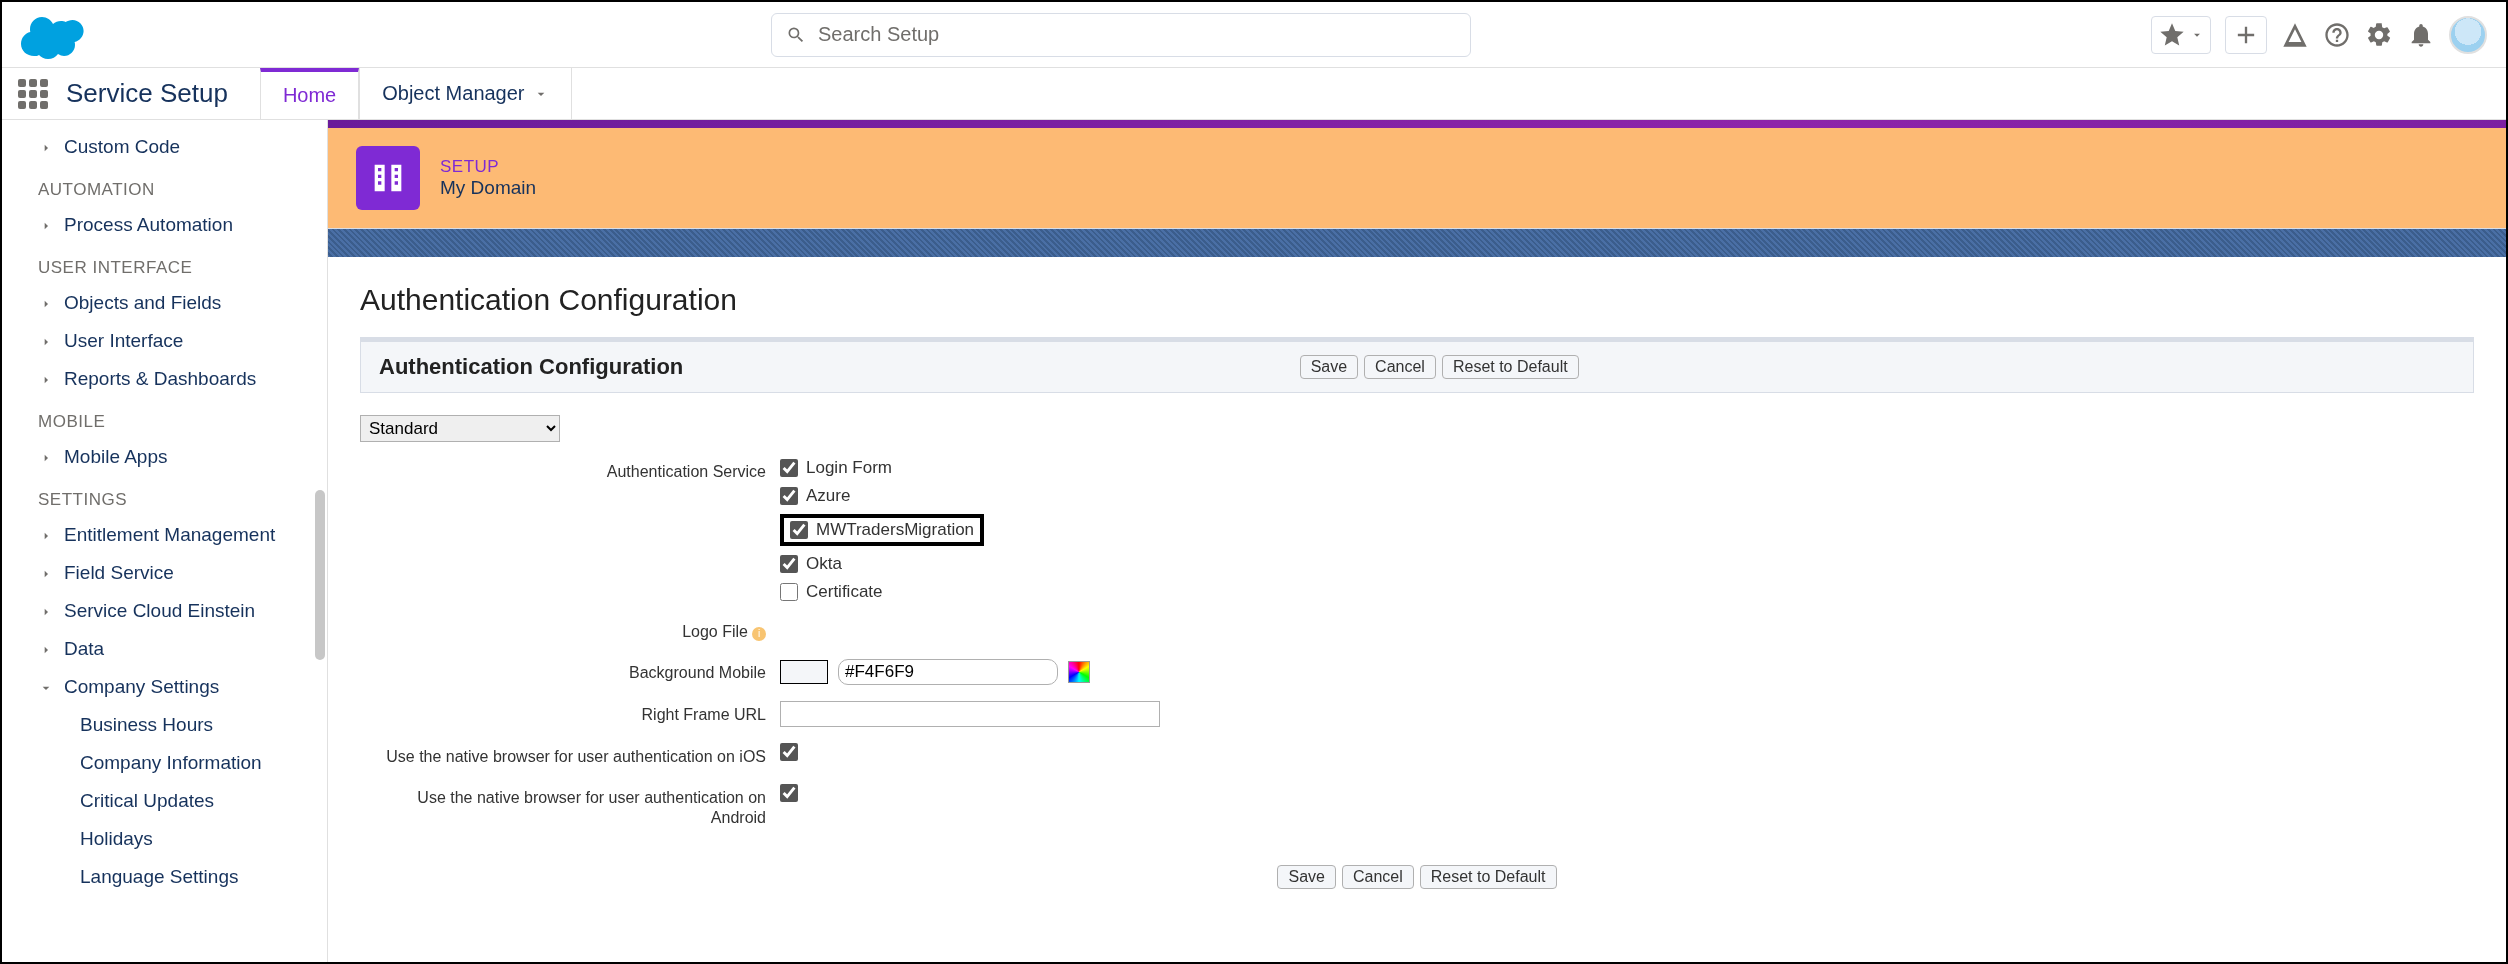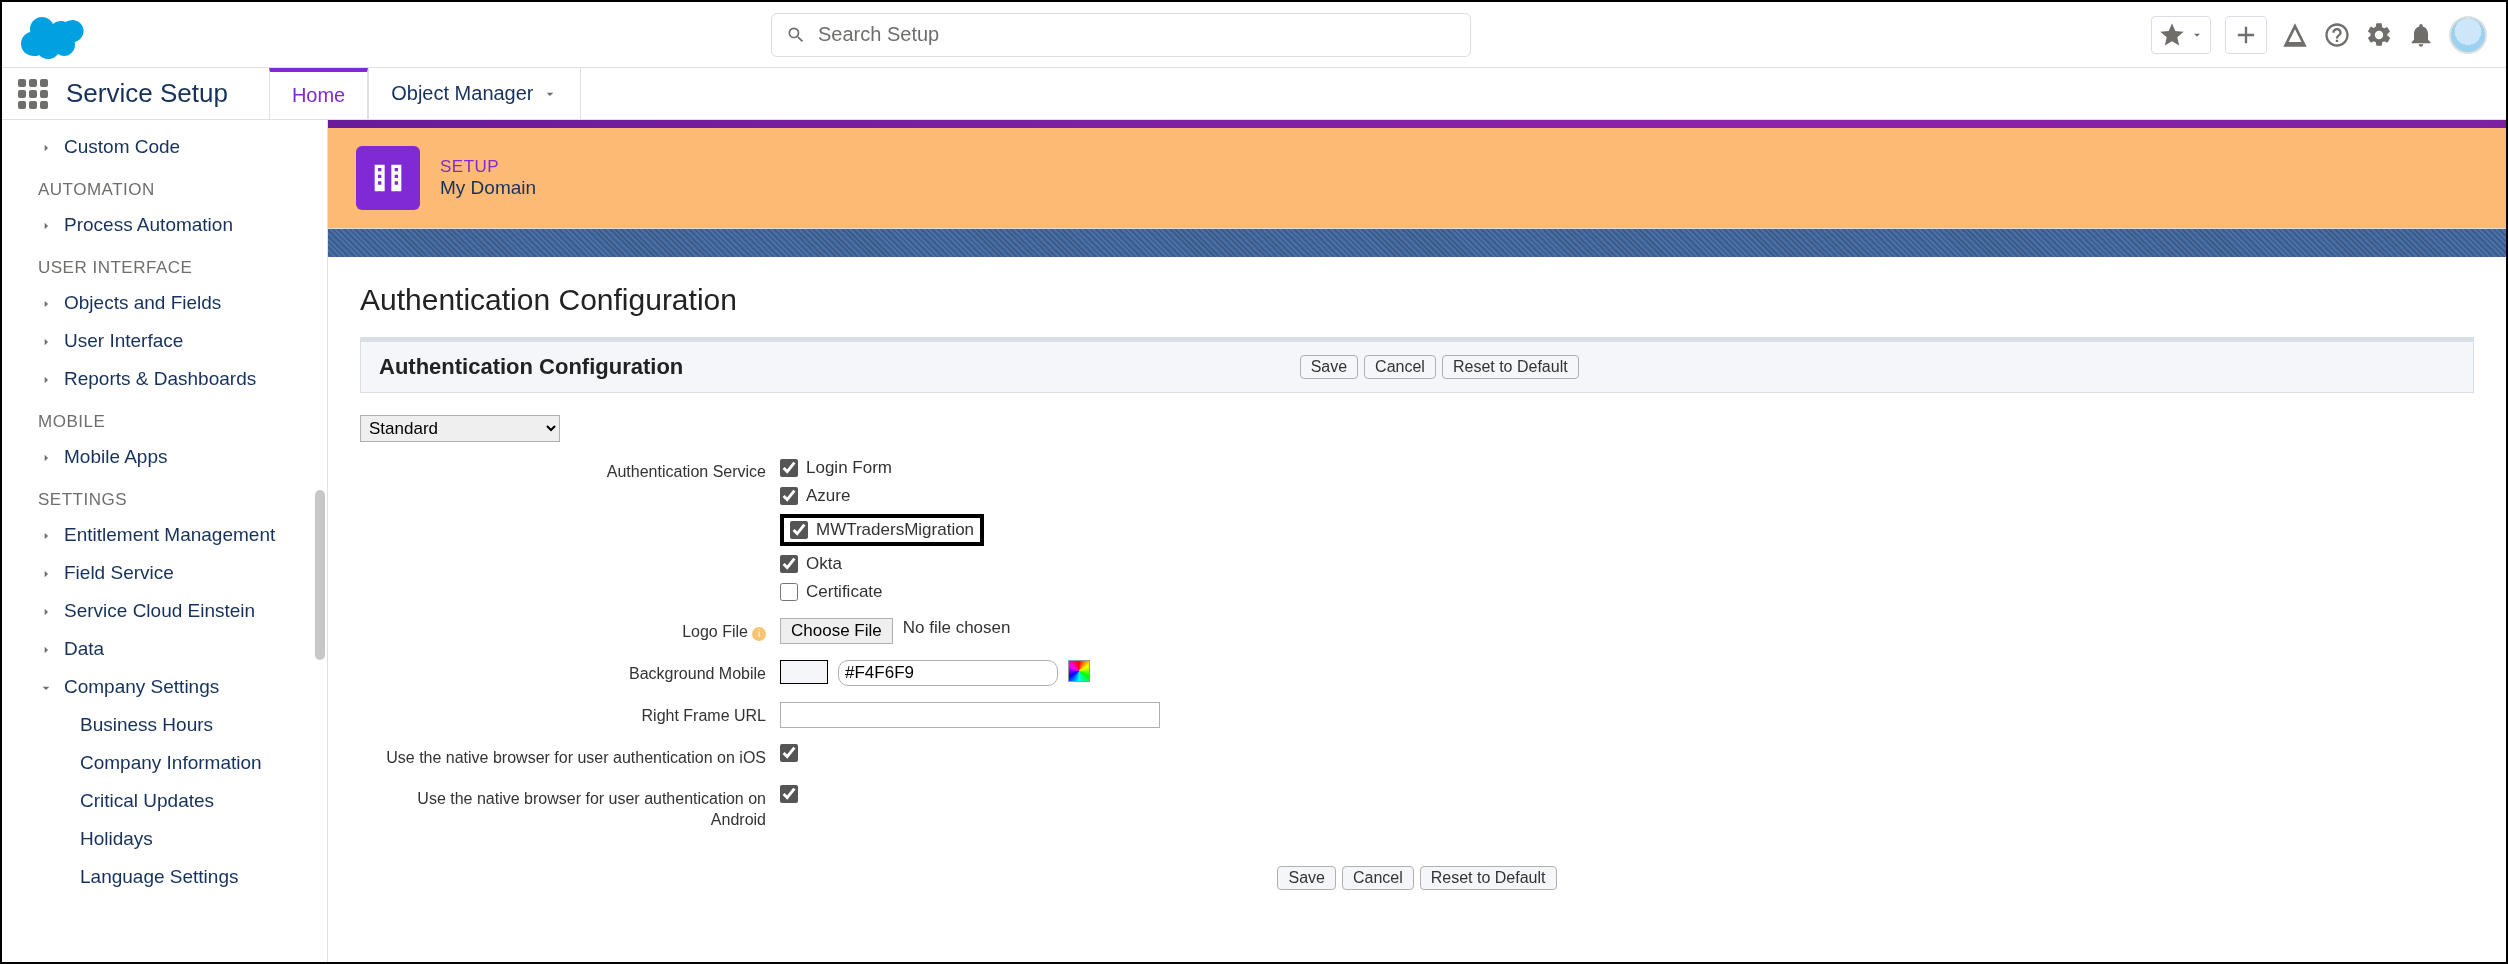--- a/index.html
+++ b/index.html
@@ -13,21 +13,21 @@
   .search-box svg { width: 20px; height: 20px; margin-right: 12px; fill:#706e6b; }
   .hdr-actions { display:flex; align-items:center; gap: 14px; }
   .hdr-icon { width: 28px; height: 28px; fill:#706e6b; cursor:pointer; display:flex; align-items:center; justify-content:center; }
   .hdr-box { border:1px solid #d8dde6; border-radius:4px; padding:4px 6px; display:flex; align-items:center; gap:4px; }
   .avatar { width:38px; height:38px; border-radius:50%; background: radial-gradient(circle at 50% 40%, #cde7f8 0 50%, #9cd1f0 50% 100%); border:2px solid #e0e0e0; }
   
   
   .nav-bar { display:flex; align-items:center; height: 52px; border-bottom: 1px solid #e0e0e0; padding-left: 16px; }
   .app-launcher { width: 30px; height: 30px; display:grid; grid-template-columns:repeat(3,1fr); grid-template-rows:repeat(3,1fr); gap:3px; margin-right: 18px; cursor:pointer; }
   .app-launcher div { background:#706e6b; border-radius:2px; }
-  .nav-title { font-size: 26px; font-weight: 400; color:#16325c; margin-right: 41px; }
+  .nav-title { font-size: 26px; font-weight: 400; color:#16325c; margin-right: 32px; }
   .nav-tab { padding: 0 22px; height:100%; display:flex; align-items:center; font-size:20px; color:#16325c; cursor:pointer; border-left:1px solid #e0e0e0; border-right:1px solid #e0e0e0; gap:8px;}
   .nav-tab.active { border-top:4px solid #7f2ad4; color:#7f2ad4; }
   
   
   .body-wrap { display:flex; height: calc(100% - 118px); }
   .sidebar { width: 310px; border-right:1px solid #e0e0e0; overflow-y:auto; padding: 8px 0 8px 8px; font-size:19px; color:#16325c; position:relative;margin-left:16px; }
   .sidebar::-webkit-scrollbar{width:12px;} 
   .side-scroll-thumb{position:absolute; right:2px; top:370px; width:10px; height:170px; background:#c7c7c7; border-radius:5px;}
   .side-head { font-size:17px; color:#706e6b; text-transform:uppercase; padding: 14px 12px 6px; letter-spacing:0.5px; }
   .side-item { display:flex; align-items:center; padding: 8px 12px; gap:10px; cursor:pointer; }
@@ -50,21 +50,21 @@
   .hr-line { height:4px; background:#d8dde6; margin: 0; }
   .sub-bar { background:#f4f6f9; padding:12px 18px; display:flex; align-items:center; border:1px solid #d8dde6;}
   .sub-bar-title{font-size:22px; font-weight:700; color:#222;}
   .btn-row{ margin-left:auto; margin-right:auto; display:flex; gap:6px; transform:translateX(-130px);}
   .btn{ background:#f4f6f9; border:1px solid #b0b0b0; border-radius:4px; padding:2px 10px; font-size:16px; cursor:pointer; color:#333;}
   
   .form-body{ padding: 14px 0;}
   .form-row{ display:flex; align-items:flex-start; padding:8px 0; }
   .form-label{ width:420px; text-align:right; padding-right:14px; font-size:16px; color:#333; line-height:1.3; padding-top:4px;}
   .form-label .help{ display:inline-block; width:14px; height:14px; background:#f8c471; border-radius:50%; font-size:10px; text-align:center; line-height:14px; color:#fff; margin-left:4px;}
-  .form-ctrl{ flex:1; display:flex; gap:10px; flex-wrap:wrap;}
+  .form-ctrl{ flex:1; display:flex; align-items:center; gap:10px; flex-wrap:wrap;}
   select{ border:1px solid #b0b0b0; font-size:17px; padding:2px 4px; width:200px;}
   .checkbox-col { display:flex; flex-direction:column; gap:8px; }
   .checkbox-col label{ display:flex; align-items:center; gap:8px; font-size:17px; color:#333;}
   .highlighted{ border:4px solid #000; padding:2px 6px; }
   input[type=checkbox]{ width:18px; height:18px; accent-color:#555;}
   .file-btn{ border:1px solid #b0b0b0; background:#efefef; padding:2px 10px; font-size:17px; cursor:pointer;}
   .no-file{ font-size:17px; color:#333;}
   .color-swatch{width:48px; height:24px; border:1px solid #000; background:#f4f6f9;}
   input[type=text]{ border:1px solid #b0b0b0; font-size:17px; padding:2px 6px;}
   .bg-input{ width:220px;border-radius:10px;}
@@ -298,24 +298,20 @@
               <label>
                   <input type="checkbox" style="">
                   <span>Certificate</span>
                 </label>
             </div>
           </div>
         </div>
 
         <div class="form-row">
           <div class="form-label"><span>Logo File</span><span class="help">i</span></div>
-          <div class="form-ctrl">
-            <button class="file-btn">Choose File</button>
-            <span class="no-file">No file chosen</span>
-          </div>
         </div>
 
         <div class="form-row">
           <div class="form-label">Background Mobile</div>
           <div class="form-ctrl">
             <div class="color-swatch"></div>
             <input type="text" class="bg-input" value="#F4F6F9" style="">
             <div class="color-picker-icon"></div>
           </div>
         </div>

